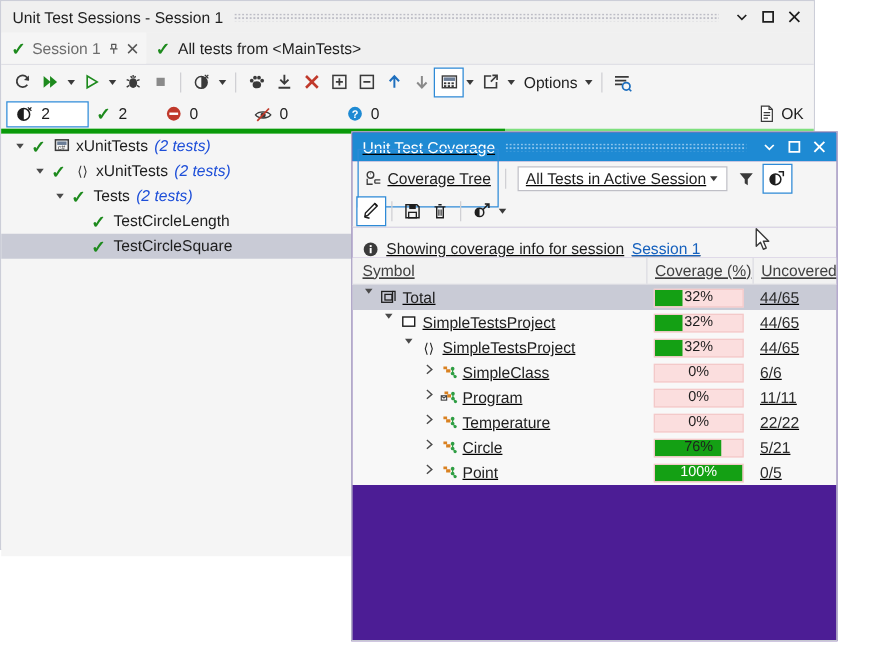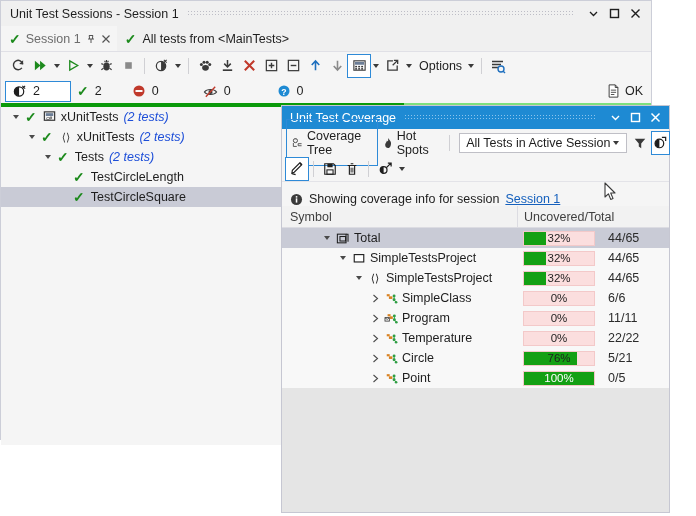--- a/index.html
+++ b/index.html
@@ -105,22 +105,22 @@
   .tw-arrow.down i { border:none; border-top:4px solid #4a4a4a; border-left:3.5px solid transparent; border-right:3.5px solid transparent;}
   .tw-icon { width:18px; display:flex; align-items:center; justify-content:center; }
   .tw-name { padding-left:2px; }
   .tw-count { color:#1d4ed8; font-style: italic; padding-left:5px; }
   .tw-status { color:#14771a; position:absolute; left: 183px; }
   .trow .statwrap { position:relative; }
 
   
   #cov-window {
     position:absolute; left:281px; top:105px; width: 389px; height: 408px;
-    background:#e5e5e5;
-    border:1px solid #c6c7d2; box-sizing:border-box;
+    background:#4c1d95;
+    border:1px solid #c6c7d2; box-sizing:border-box;text-decoration:underline;
   }
   .cov-titlebar {
     height: 23px; background:#1e8ad3; display:flex; align-items:center;
   }
   .cov-title { color:#ffffff; font-size:12.5px; padding-left:8px; white-space:nowrap; }
   .dotted-fill-w {
     flex:1; height:6px; margin: 0 8px; align-self:center;
     background-image: radial-gradient(#8cc4ec 0.6px, transparent 0.7px);
     background-size:3px 3px; background-position: 0 2px;
   }
@@ -156,21 +156,21 @@
   .cov-head {
     height:21px; display:flex; align-items:center; font-size:12.5px; color:#404040;
     background:#f2f2f2; border-bottom:1px solid #dcdce2;
   }
   .cov-head .c1 { width:235px; padding-left:8px; box-sizing:border-box; }
   .cov-head .c2 { width:85px; padding-left:6px; box-sizing:border-box; border-left:1px solid #dcdce2; height:21px; display:flex; align-items:center;}
   .cov-head .c3 { flex:1; padding-left:6px; box-sizing:border-box; border-left:1px solid #dcdce2; height:21px; display:flex; align-items:center; overflow:hidden; white-space:nowrap;}
 
   .crow { height:20px; display:flex; align-items:center; font-size:12.5px; color:#1e1e1e; }
   .crow.selected { background:#c9cbd6; }
-  .crow .c1 { width:235px; display:flex; align-items:center; box-sizing:border-box;padding-left:32px; }
+  .crow .c1 { width:235px; display:flex; align-items:flex-start; box-sizing:border-box; }
   .crow .c2 { width:85px; display:flex; align-items:center; box-sizing:border-box; padding: 0 6px; }
   .crow .c3 { flex:1; padding-left:6px; box-sizing:border-box; color:#2b2b2b; }
   .bar {
     position:relative; width:72px; height:15px; box-sizing:border-box;
     background:#fbdede; border:1px solid #f3c9c9; overflow:hidden;
   }
   .bar .gfill { position:absolute; left:0; top:0; bottom:0; background:#14a014; }
   .bar .blabel {
     position:absolute; left:0; right:0; top:0; bottom:0;
     display:flex; align-items:center; justify-content:center;
@@ -491,26 +491,20 @@
     <div class="cov-toolbar1">
       <span class="seg-btn boxed">
         <svg width="14" height="14" viewBox="0 0 16 16">
             <circle cx="5" cy="4.5" r="3" fill="none" stroke="#3a3a3a" stroke-width="1.3"></circle>
             <path d="M5 4.5 A3 3 0 0 1 5 1.5 L5 4.5 Z" fill="#3a3a3a"></path>
             <path d="M9 9 L14 9 M9 12 L14 12 M9 9 L9 12" stroke="#3a3a3a" stroke-width="1.2"></path>
             <path d="M2 8 L2 13 L7 13" fill="none" stroke="#3a3a3a" stroke-width="1.2"></path>
           </svg>
         <span>Coverage Tree</span>
       </span>
-      <span class="seg-btn">
-        <svg width="13" height="14" viewBox="0 0 14 16">
-            <path d="M7 1 C9 4 12 6 11 10 C10.5 13.5 8.5 15 7 15 C5 15 3 13.5 3 10.5 C3 8 5 7 5.5 4.5 C6.3 6.5 7.8 6 7 1 Z" fill="#3a3a3a"></path>
-          </svg>
-        <span>Hot Spots</span>
-      </span>
       <span class="tb-sep"></span>
       <span class="combo">
         <span class="cval">All Tests in Active Session</span>
         <span class="ccaret"></span>
       </span>
       <span class="tb-btn" style="margin-left:4px;">
         <svg width="14" height="14" viewBox="0 0 16 16">
             <path d="M2 3 L14 3 L9.4 8.5 L9.4 14 L6.6 12 L6.6 8.5 Z" fill="#3a3a3a"></path>
           </svg>
       </span>
@@ -562,20 +556,21 @@
           <rect x="7.1" y="6.6" width="1.9" height="5.2" fill="#fff"></rect>
           <rect x="7.1" y="3.8" width="1.9" height="1.9" fill="#fff"></rect>
         </svg>
       <span>Showing coverage info for session</span>
       <a href="#">Session 1</a>
     </div>
 
     <div class="cov-grid">
       <div class="cov-head">
         <span class="c1">Symbol</span>
+        <span class="c2">Coverage (%)</span>
         <span class="c3">Uncovered/Total</span>
       </div>
       <div id="cov-rows">
           <div class="crow selected">
             <span class="c1">
               <span class="cov-indent" style="width:6px"></span>
               <span class="tw-arrow down">
                 <i></i>
               </span>
               <span class="tw-icon">

